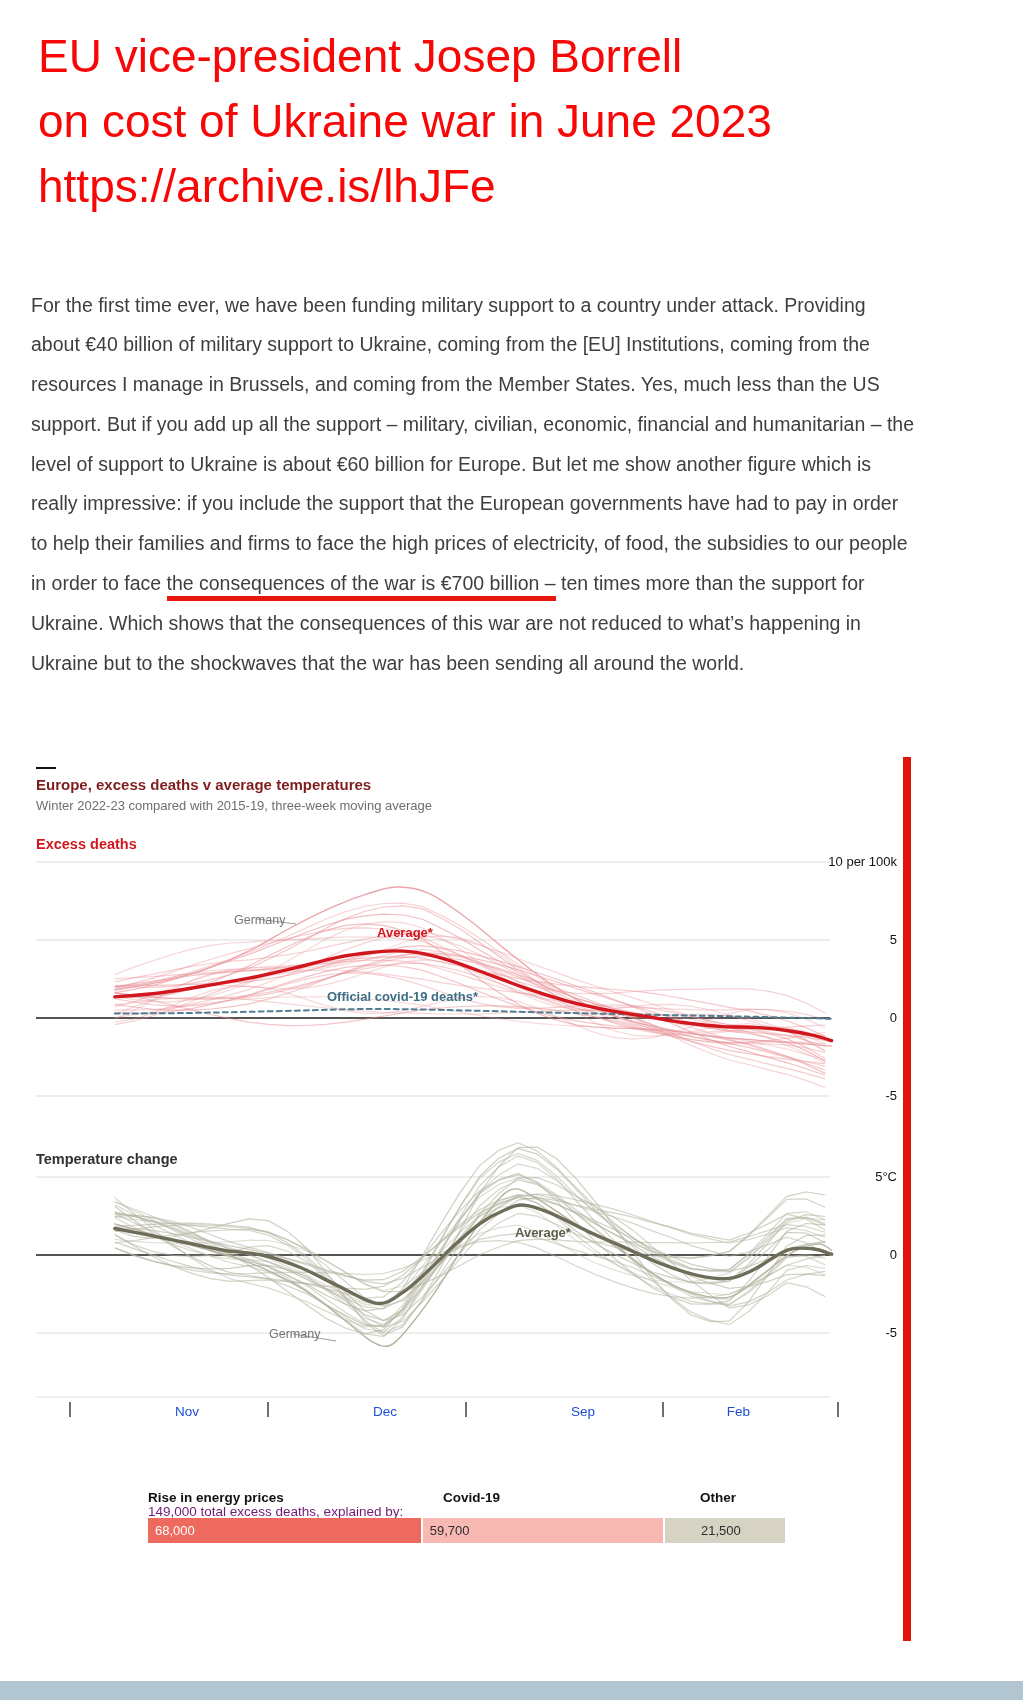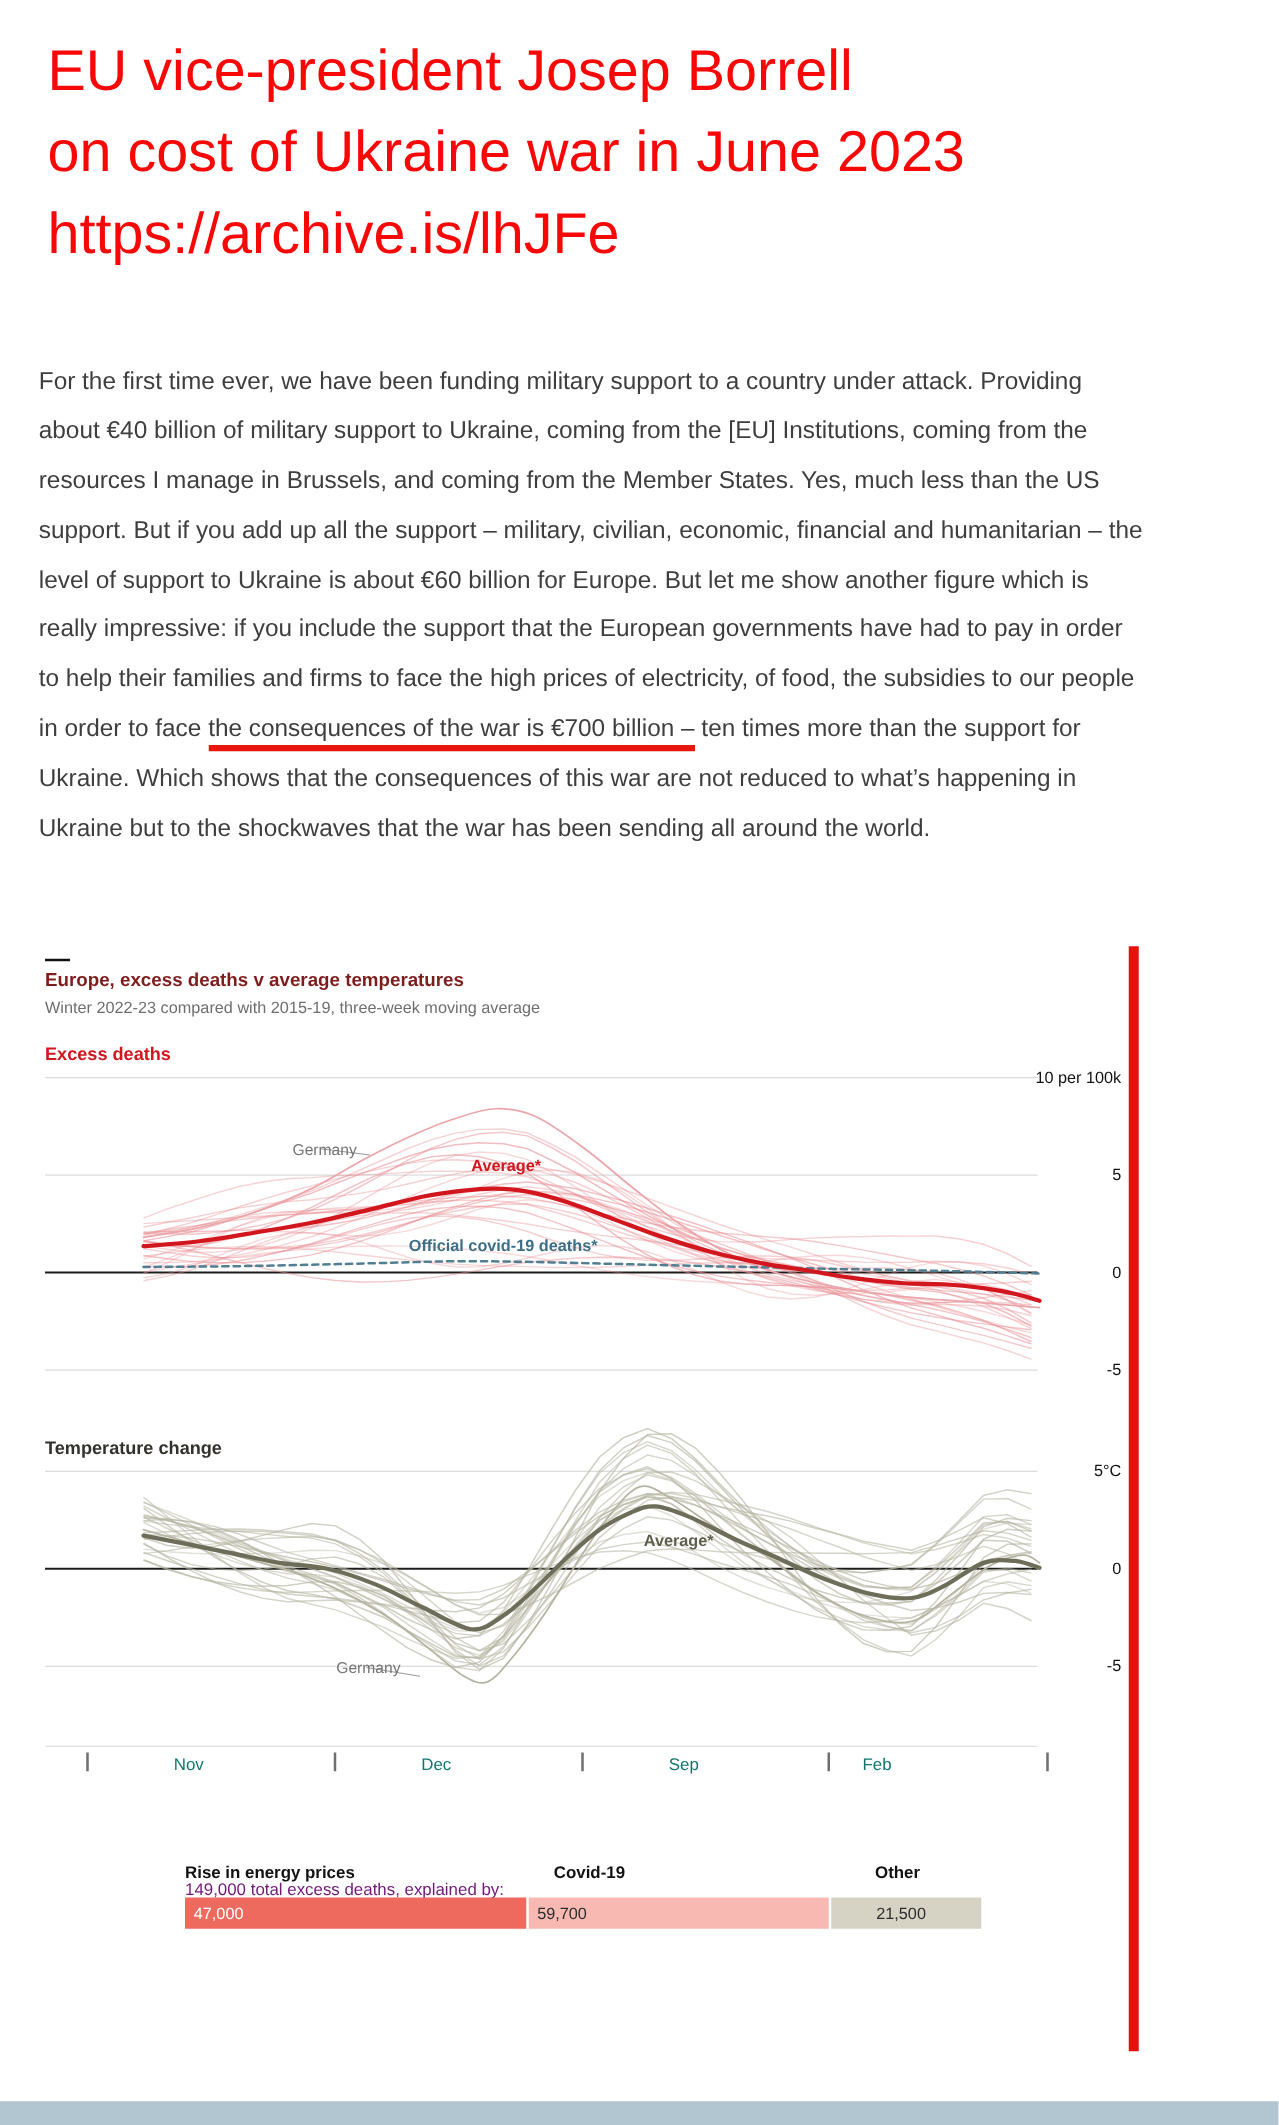--- a/index.html
+++ b/index.html
@@ -17,21 +17,21 @@
   .chart-title{position:absolute;left:36px;top:776px;font-size:15px;font-weight:700;color:#7f1d1d;}
   .chart-subtitle{position:absolute;left:36px;top:798px;font-size:13px;color:#6e6e6e;}
   .p1-label{position:absolute;left:36px;top:836px;font-size:14.5px;font-weight:700;color:#d2161e;}
   .p2-label{position:absolute;left:36px;top:1151px;font-size:14.5px;font-weight:700;color:#33312c;}
   .ytick{position:absolute;right:126px;width:70px;text-align:right;font-size:13px;color:#121212;}
   .ann{position:absolute;font-size:12.5px;color:#757575;white-space:nowrap;margin-left:28px;}
   .ann.b{font-weight:700;font-size:13px;}
   .chart-svg{position:absolute;left:36px;}
   
   .xtick{position:absolute;top:1402px;width:2px;height:15px;background:#6f6f6f;}
-  .mlabel{position:absolute;top:1404px;width:60px;text-align:left;font-size:13.5px;color:#0f766e;}
+  .mlabel{position:absolute;top:1404px;width:60px;text-align:right;font-size:13.5px;color:#1d4ed8;}
   
   .total-label{position:absolute;left:148px;top:1504px;font-size:13.5px;font-weight:400;color:#701a75;}
   .seg-label{position:absolute;top:1490px;font-size:13.5px;font-weight:700;color:#121212;}
   .bar{position:absolute;left:148px;top:1518px;width:637px;height:25px;display:flex;gap:2px;}
   .bar .seg{height:25px;line-height:26px;font-size:13px;padding-left:7px;box-sizing:border-box;
             overflow:hidden;white-space:nowrap;}
   .red-strip{position:absolute;left:903px;top:757px;width:8px;height:884px;}
   .bottom-bar{position:absolute;left:0;top:1681px;width:1023px;height:19px;}
 </style>
 </head>
@@ -144,21 +144,21 @@
   <div class="mlabel" style="left:139px">Nov</div>
   <div class="mlabel" style="left:337px">Dec</div>
   <div class="mlabel" style="left:535px">Sep</div>
   <div class="mlabel" style="left:690px">Feb</div>
 
   <div class="total-label">149,000 total excess deaths, explained by:</div>
   <div class="seg-label" style="left:148px">Rise in energy prices</div>
   <div class="seg-label" style="left:443px">Covid-19</div>
   <div class="seg-label" style="left:700px">Other</div>
   <div class="bar">
-    <div class="seg" style="flex: 68000 1 0px; background: rgb(238, 106, 95); color: rgb(255, 255, 255);"><span>47,000</span></div>
+    <div class="seg" style="flex: 68000 1 0px; background: rgb(238, 106, 95); color: rgb(255, 255, 255);"><span>68,000</span></div>
     <div class="seg" style="flex: 59700 1 0px; background: rgb(247, 185, 178); color: rgb(46, 46, 46);"><span>59,700</span></div>
     <div class="seg" style="flex: 21500 1 0px; background: rgb(214, 210, 196); color: rgb(46, 46, 46); padding-left: 36px;"><span>21,500</span></div>
   </div>
 
   <div class="red-strip" style="background: rgb(227, 18, 11);"></div>
   <div class="bottom-bar" style="background: rgb(178, 198, 209);"></div>
 
 </div>
 
 </body></html>

